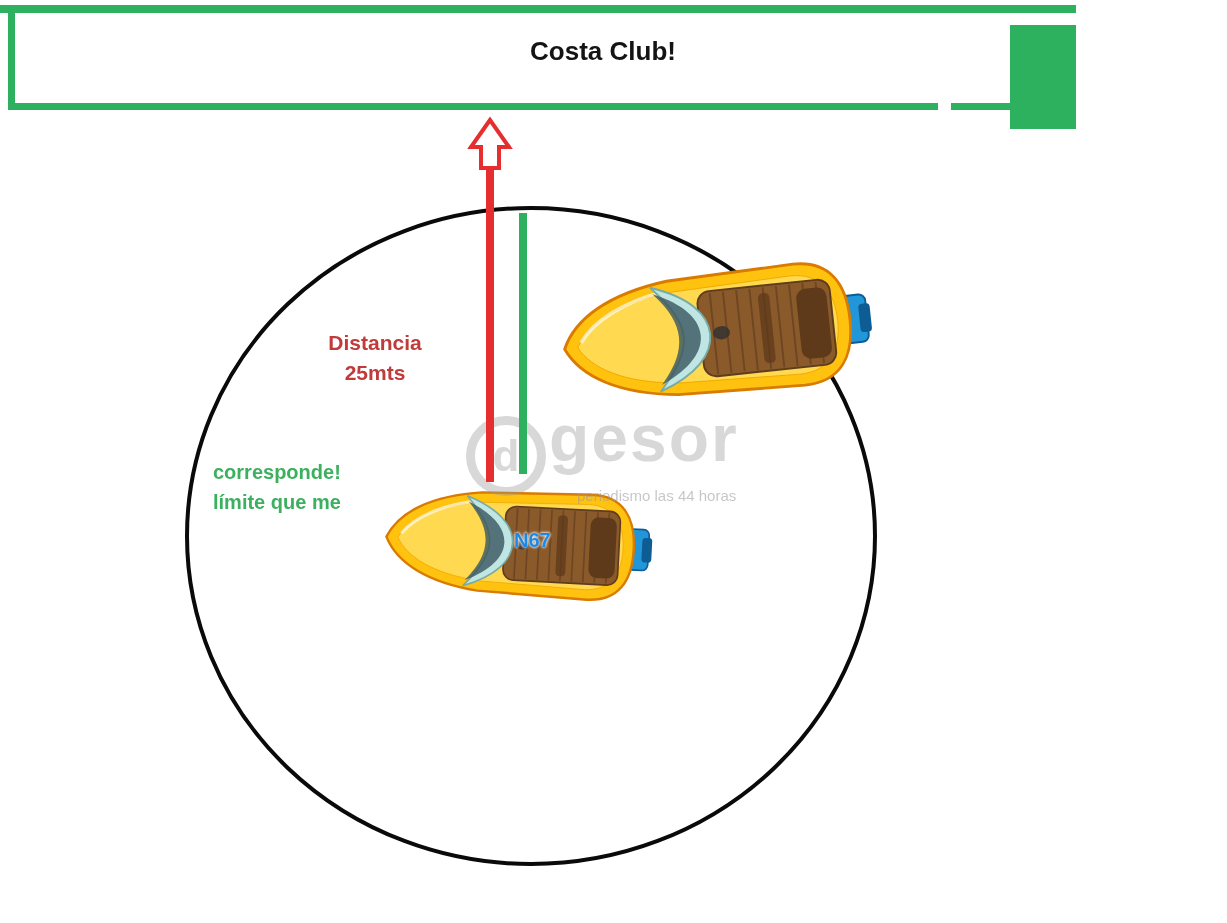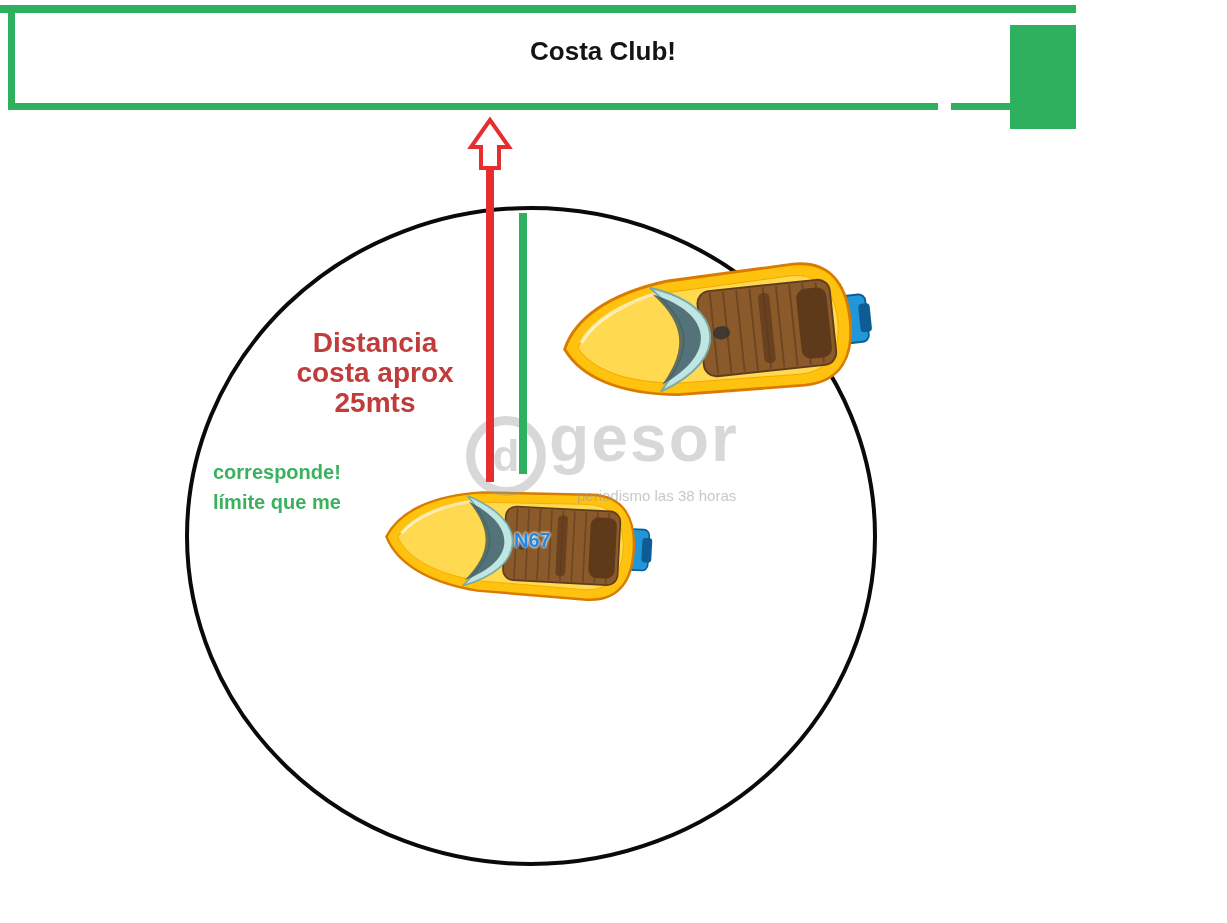--- a/index.html
+++ b/index.html
@@ -32,21 +32,21 @@
     position:absolute; left:549px; top:400px; font-size:66px; font-weight:bold;
     color:var(--c-watermark-gray); opacity:.38; letter-spacing:2px;
   }
   .wm-tagline {
     position:absolute; left:577px; top:487px; font-size:15px;
     color:var(--c-watermark-gray); opacity:.55;
   }
   
   .distance-label {
     position:absolute; left:295px; top:328px; width:160px; text-align:center;
-    color:var(--c-red-text); font-size:28px; font-weight:bold; line-height:30px;
+    color:var(--c-red-text); font-size:21px; font-weight:bold; line-height:30px;
   }
   .limit-label {
     position:absolute; left:213px; top:457px; width:200px; text-align:left;
     color:var(--c-green-text); font-size:20px; font-weight:bold; line-height:30px;
   }
   .boat-id {
     position:absolute; left:514px; top:529px; color:var(--c-blue-label);
     font-size:20px; font-weight:bold;
     text-shadow:0 0 3px #ffffff, 0 0 3px #ffffff;
     text-align:center;
@@ -82,31 +82,30 @@
     </defs>
 
     <ellipse cx="531" cy="536" rx="344" ry="328" style="fill:none;stroke:var(--c-circle-black);stroke-width:4"></ellipse>
 
     <use href="#boat" transform="translate(560,262) rotate(-6 157 71) scale(0.95)"></use>
     <use href="#boat" transform="translate(383,482) rotate(3 135 61) scale(0.82)"></use>
   </svg>
 
   <div class="wm-circle">d</div>
   <div class="wm-name">gesor</div>
-  <div class="wm-tagline">periodismo las 38 horas</div>
+  <div class="wm-tagline">periodismo las 44 horas</div>
 
   <svg class="layer" viewBox="0 0 1227 923" xmlns="http://www.w3.org/2000/svg">
     <path d="M490,120 L471,147 L481,147 L481,168 L499,168 L499,147 L509,147 Z" style="fill:#ffffff;stroke:var(--c-red-line);stroke-width:4;stroke-linejoin:miter"></path>
     <rect x="486" y="170" width="8" height="312" style="fill:var(--c-red-line)"></rect>
     <rect x="519" y="213" width="8" height="261" style="fill:var(--c-green)"></rect>
   </svg>
 
   <div class="distance-label">
     <div>Distancia</div>
-    <div>costa aprox</div>
     <div>25mts</div>
   </div>
 
   <div class="limit-label">
     <div>corresponde!</div>
     <div>límite que me</div>
   </div>
 
   <div class="boat-id">N67</div>
 

